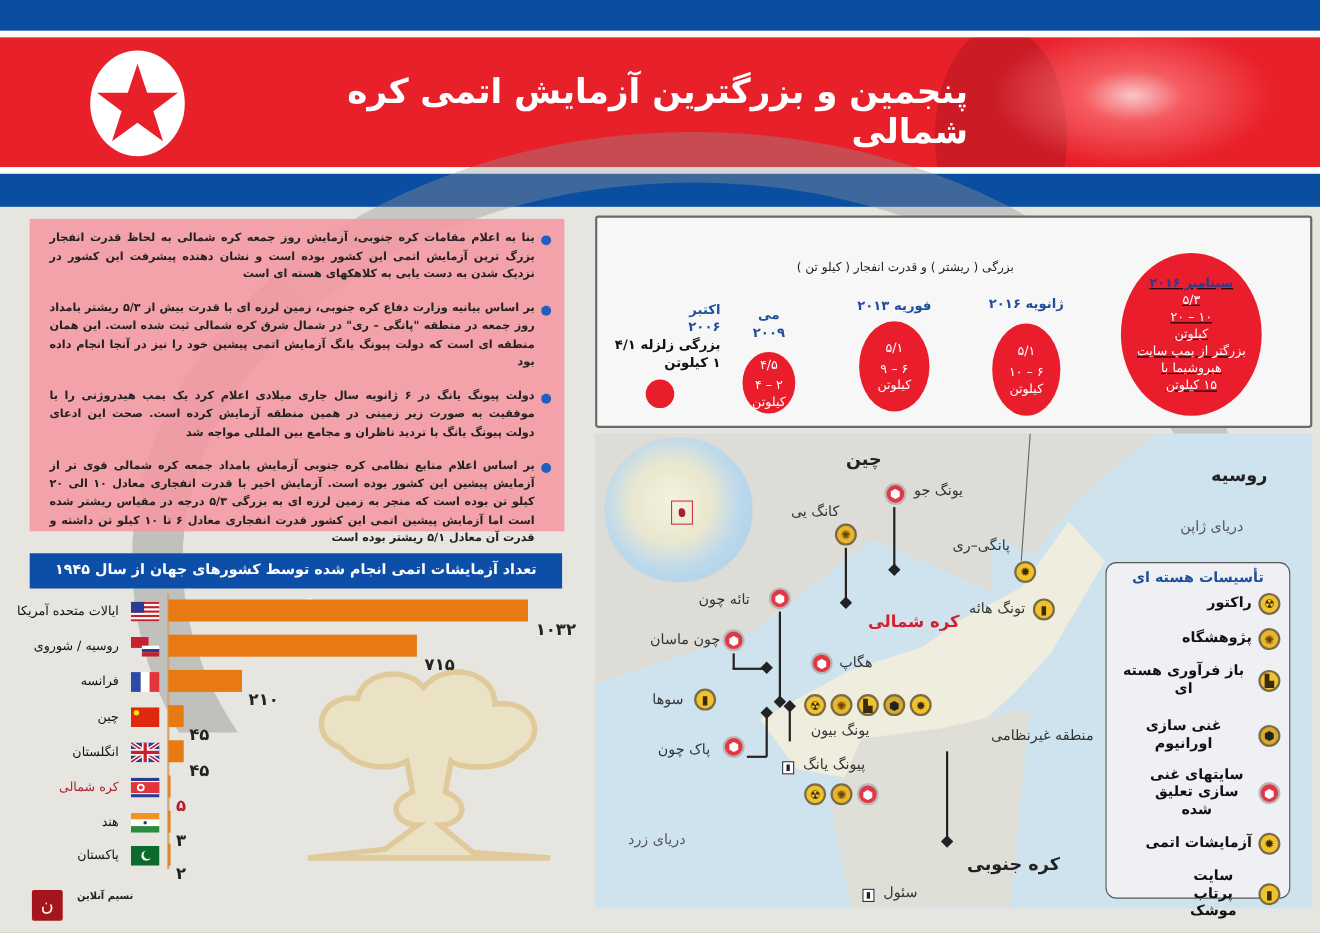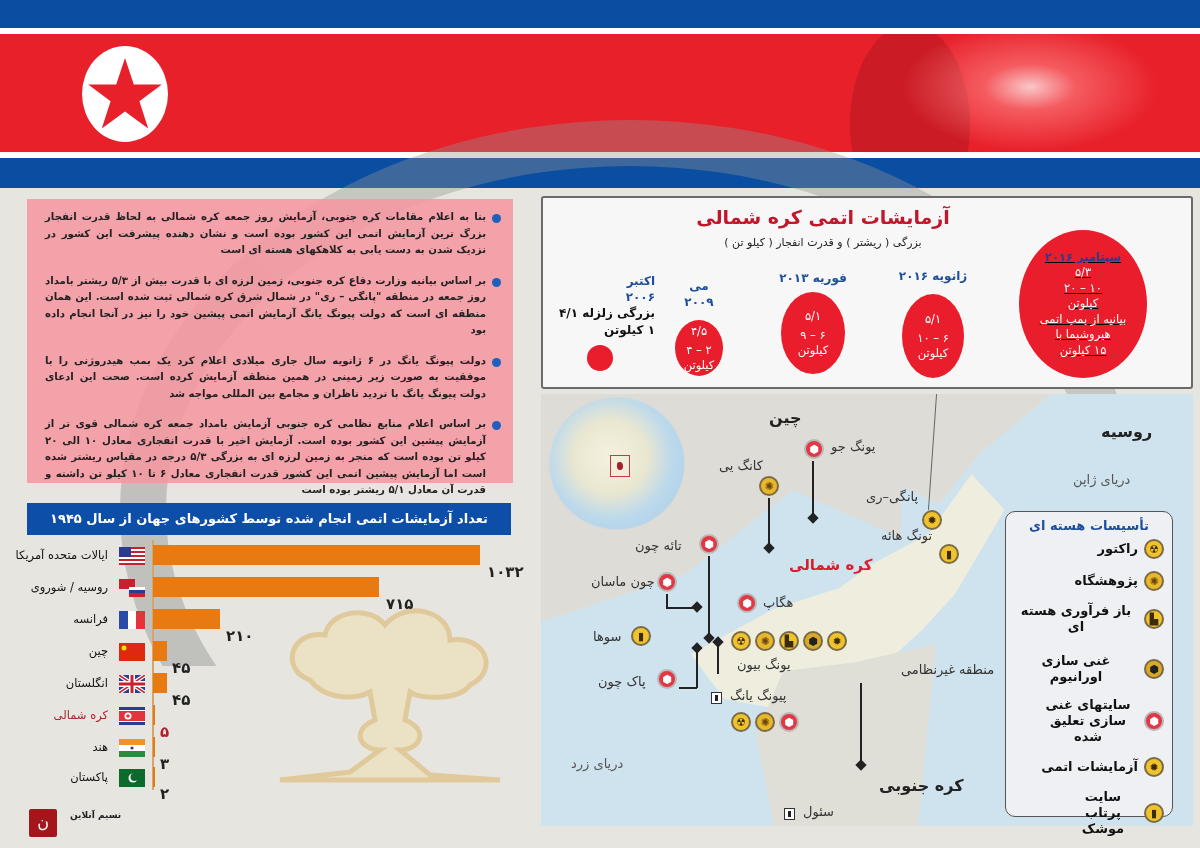--- a/index.html
+++ b/index.html
@@ -93,20 +93,21 @@
     <div class="dark-arc"></div>
     <div class="mushroom-glow"></div>
   </div>
   <div class="white-bot"></div>
   <div class="blue-bot"></div>
   <div class="star-disc">
     <svg width="80" height="80" viewBox="0 0 100 100">
         <polygon points="50,5 61,38 96,38 68,59 79,93 50,72 21,93 32,59 4,38 39,38" fill="#e8202a"></polygon>
       </svg>
   </div>
+  <div class="banner-title">پنجمین و بزرگترین آزمایش اتمی کره شمالی</div>
 </div>
 
 <div class="swoosh"></div>
 
 <div class="text-panel">
   <div class="bullet">
     <span class="dot"></span>
     <span class="txt">بنا به اعلام مقامات کره جنوبی، آزمایش روز جمعه کره شمالی به لحاظ قدرت انفجار بزرگ ترین آزمایش اتمی این کشور بوده است و نشان دهنده پیشرفت این کشور در نزدیک شدن به دست یابی به کلاهکهای هسته ای است</span>
   </div>
   <div class="bullet">
@@ -219,21 +220,20 @@
   <svg class="flag" viewBox="0 0 26 18">
       <rect width="26" height="18" fill="#0b6b2d"></rect>
       <circle cx="14" cy="9" r="4.5" fill="#fff"></circle>
       <circle cx="15.5" cy="8" r="4" fill="#0b6b2d"></circle>
     </svg>
   <div class="bar" style="width:2px;"></div>
   <span class="val" style="left:160px;">۲</span>
 </div>
 
 <div class="tests-box">
-  <div class="tests-title">آزمایشات اتمی کره شمالی</div>
   <div class="tests-sub">بزرگی ( ریشتر ) و قدرت انفجار ( کیلو تن )</div>
 
   <div class="test" style="left:2px; top:75px; width:110px;text-align:right;">
     <div class="date">اکتبر</div>
     <div class="date">۲۰۰۶</div>
     <div style="font-size:12px; font-weight:bold; color:#111; line-height:17px;">بزرگی زلزله ۴/۱</div>
     <div style="font-size:12px; font-weight:bold; color:#111; line-height:17px;">۱ کیلوتن</div>
     <div class="circle" style="width:26px; height:26px; margin-top:6px;"></div>
   </div>
 
@@ -267,21 +267,21 @@
       <span>کیلوتن</span>
     </div>
   </div>
 
   <div class="test" style="left:476px; top:32px; width:128px;text-decoration:underline;">
     <div class="circle" style="width:128px; height:148px; font-size:11.5px; line-height:15.5px;">
       <span style="color:#2a3c8f; font-weight:bold;">سپتامبر ۲۰۱۶</span>
       <span>۵/۳</span>
       <span>۱۰ – ۲۰</span>
       <span>کیلوتن</span>
-      <span>بیانیه از بمب اتمی</span>
+      <span>بزرگتر از بمب سایت</span>
       <span>هیروشیما با</span>
       <span>۱۵ کیلوتن</span>
     </div>
   </div>
 </div>
 
 <div class="map">
   <div class="china"></div>
   <div class="russia"></div>
   <div class="nk"></div>
@@ -306,21 +306,21 @@
 
   <span class="maplabel" style="left:178px; top:64px;">کانگ یی</span>
   <span class="ico research" style="left:218px; top:82px;">✺</span>
   <span class="pin" style="left:227px; top:104px; height:48px;"></span>
   <span class="diamond" style="left:224px; top:150px;"></span>
 
   <span class="maplabel" style="left:325px; top:95px;">پانگی–ری</span>
   <span class="ico yellow" style="left:381px; top:116px;">✹</span>
   <span class="pin" style="left:391px; top:0px; height:116px; width:1px; background:#666; transform:rotate(4deg);"></span>
 
-  <span class="maplabel" style="left:340px; top:134px;">تونگ هائه</span>
+  <span class="maplabel" style="left:340px; top:152px;">تونگ هائه</span>
   <span class="ico yellow" style="left:398px; top:150px;">▮</span>
 
   <span class="maplabel" style="left:94px; top:144px;">تائه چون</span>
   <span class="ico red" style="left:158px; top:140px;">⬢</span>
   <span class="pin" style="left:167px; top:162px; height:82px;"></span>
   <span class="diamond" style="left:164px; top:240px;"></span>
 
   <span class="maplabel" style="left:50px; top:180px;">چون ماسان</span>
   <span class="ico red" style="left:116px; top:178px;">⬢</span>
   <span class="pin" style="left:125px; top:200px; height:14px;"></span>

